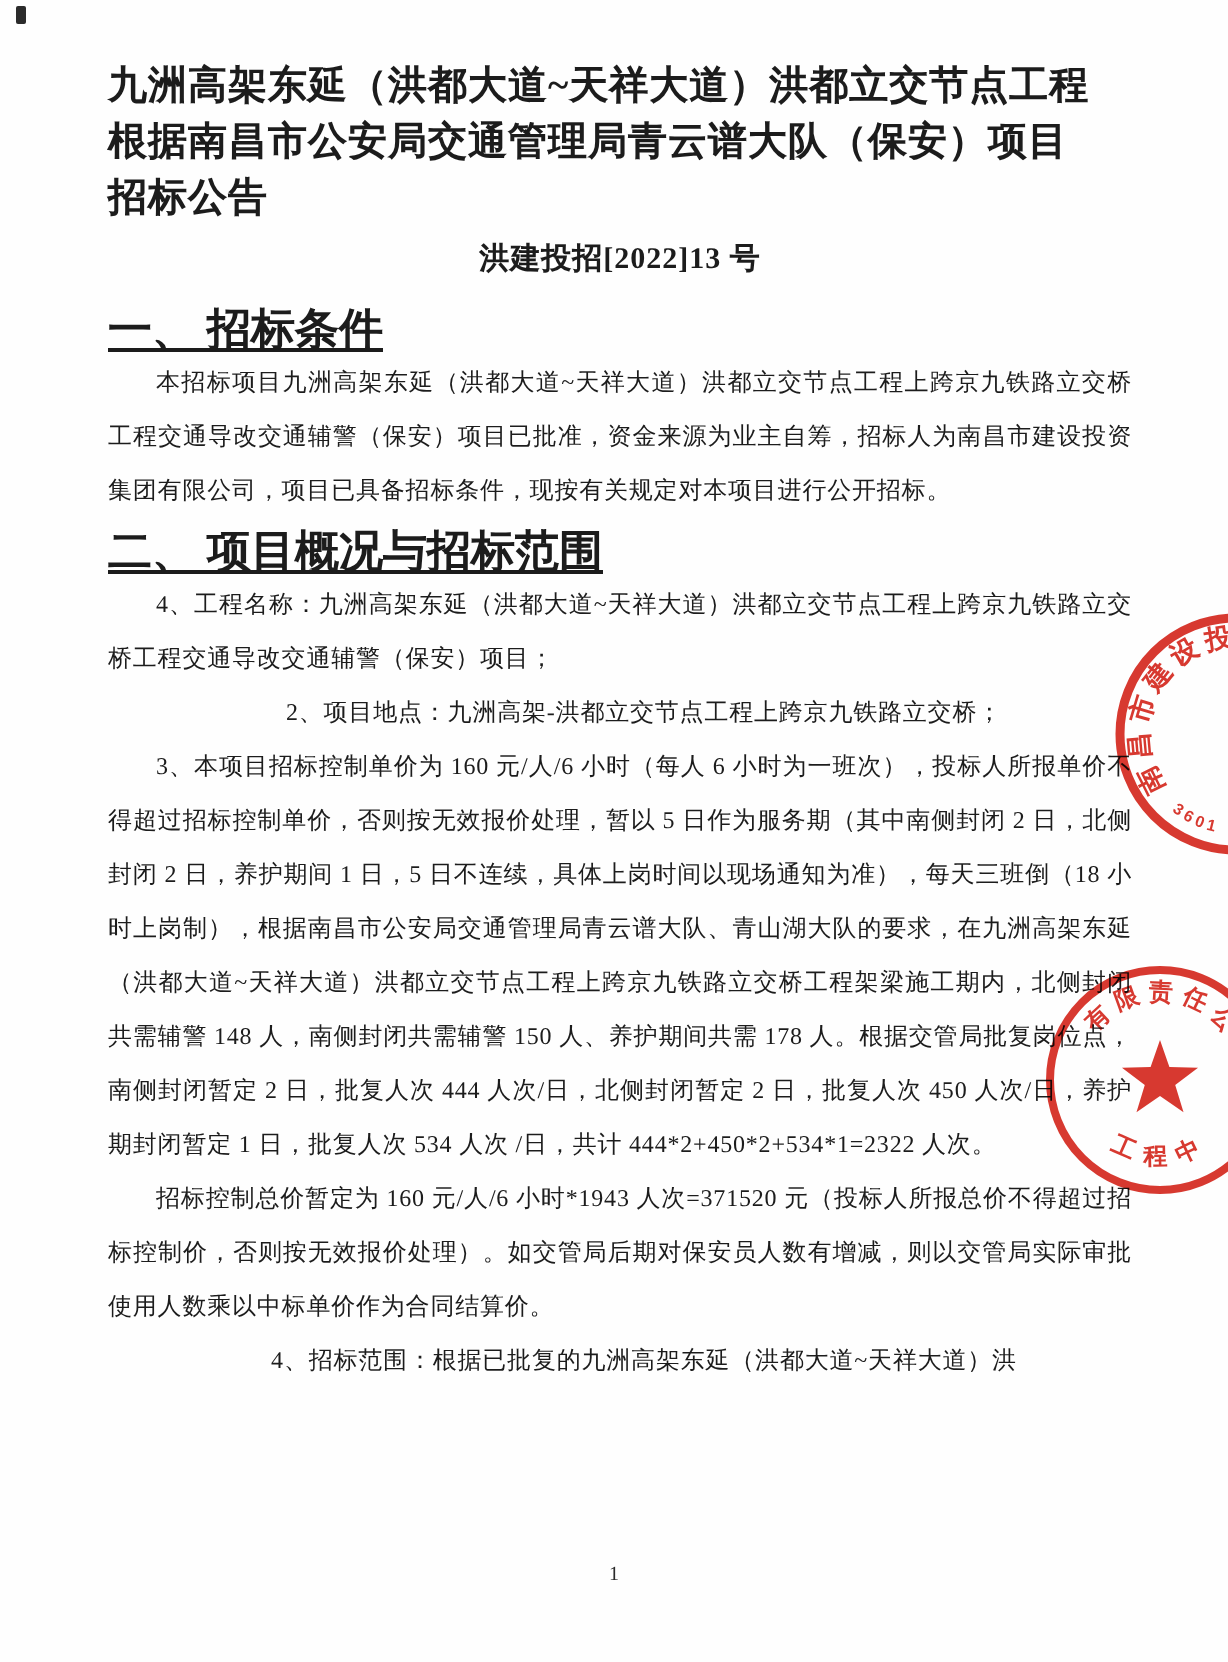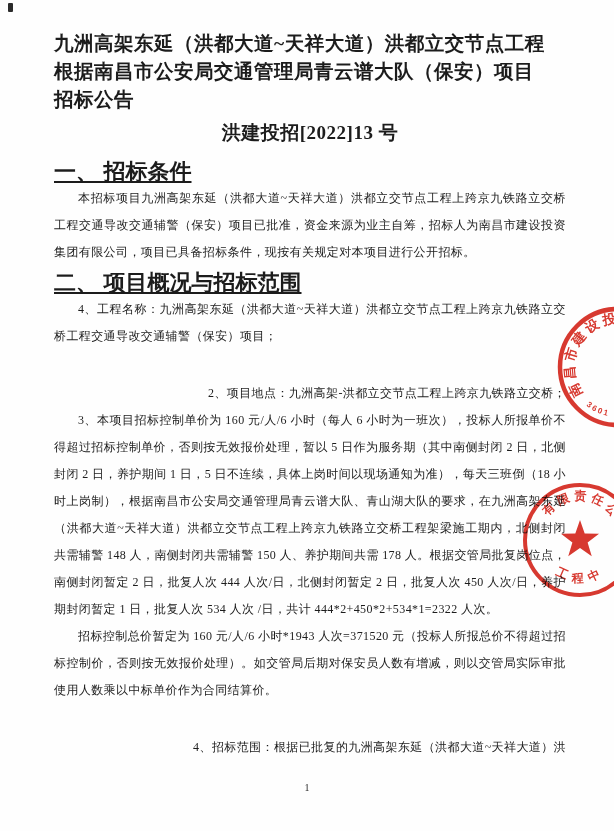--- a/index.html
+++ b/index.html
@@ -11,32 +11,32 @@
     font-family:"Liberation Serif","DejaVu Serif",serif;
     color:#1c1c1c;
   }
   .content{position:absolute;left:54px;top:30px;width:512px;}
   .title-line{
     font-size:19.5px;font-weight:700;text-align:left;
     line-height:28px;letter-spacing:0.5px;
   }
   .doc-number{
     margin-top:6px;text-align:center;
-    font-size:19px;font-weight:700;letter-spacing:0.5px;
+    font-size:15px;font-weight:700;letter-spacing:0.5px;
   }
   .heading{
     font-size:22px;font-weight:700;line-height:27px;text-decoration:underline;
   }
   .heading.h1{margin-top:12px;}
   .heading.h2{margin-top:3px;}
   p.body{
     margin:0;font-size:12px;line-height:27px;
     text-align:justify;text-indent:2em;letter-spacing:0.4px;
   }
-  p.body.oneline{white-space:nowrap;overflow:hidden;text-align:right;margin-top:30px;}
+  p.body.oneline{white-space:nowrap;overflow:hidden;text-align:center;}
   .page-number{
     position:absolute;left:50%;bottom:38px;transform:translateX(-50%);
     font-size:10px;color:#2a2a2a;
   }
   .scan-artifact{
     position:absolute;left:8px;top:3px;width:5px;height:9px;
     background:#2b2b2b;border-radius:1px;
   }
   .stamp{
     position:absolute;

